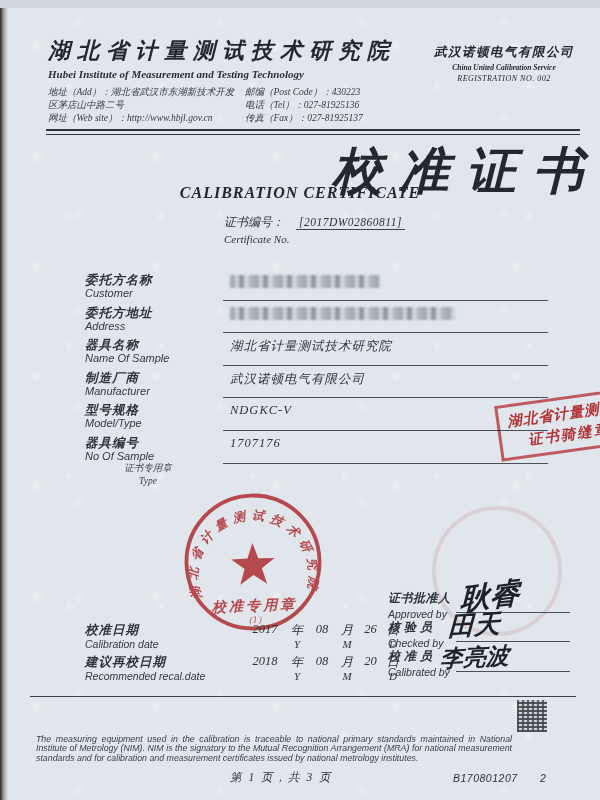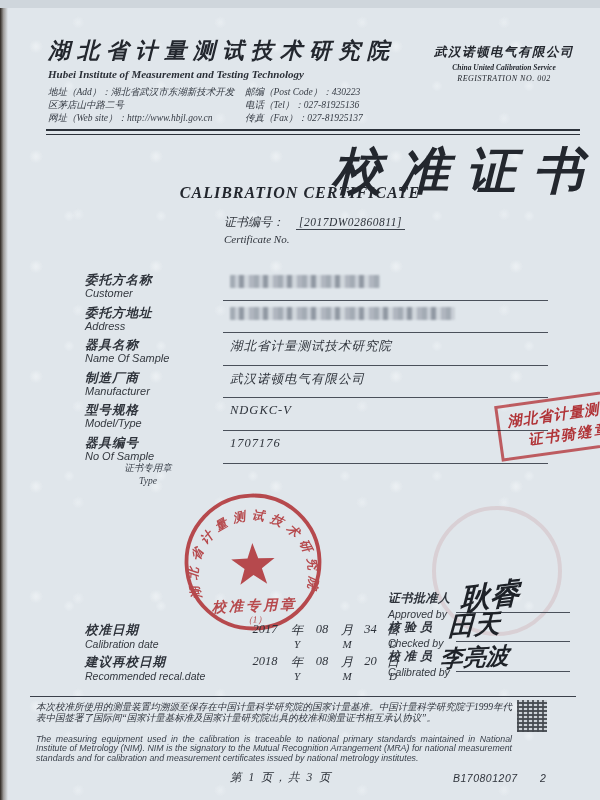--- a/index.html
+++ b/index.html
@@ -239,21 +239,21 @@
 
   <div class="dates">
     <div class="drow">
       <div class="dlabel-cn">校准日期</div>
       <div class="dlabel-en">Calibration date</div>
       <div class="dcells">
         <span class="dc dcy">2017</span>
         <span class="dc dcu1">年</span>
         <span class="dc dcm">08</span>
         <span class="dc dcu2">月</span>
-        <span class="dc dcd">34</span>
+        <span class="dc dcd">26</span>
         <span class="dc dcu3">日</span>
       </div>
       <div class="dunits">
         <span class="dc dcy"></span>
         <span class="dc dcu1">Y</span>
         <span class="dc dcm"></span>
         <span class="dc dcu2">M</span>
         <span class="dc dcd"></span>
         <span class="dc dcu3">D</span>
       </div>
@@ -274,19 +274,18 @@
         <span class="dc dcu1">Y</span>
         <span class="dc dcm"></span>
         <span class="dc dcu2">M</span>
         <span class="dc dcd"></span>
         <span class="dc dcu3">D</span>
       </div>
     </div>
   </div>
 
   <div class="footer-rule"></div>
-  <div class="footer-cn">本次校准所使用的测量装置均溯源至保存在中国计量科学研究院的国家计量基准。中国计量科学研究院于1999年代表中国签署了国际间“国家计量基标准及国家计量研究院出具的校准和测量证书相互承认协议”。</div>
   <div class="footer-en">The measuring equipment used in the calibration is traceable to national primary standards maintained in National Institute of Metrology (NIM). NIM is the signatory to the Mutual Recognition Arrangement (MRA) for national measurement standards and for calibration and measurement certificates issued by national metrology institutes.</div>
   <div class="qr"></div>
   <div class="pageinfo">第 1 页，共 3 页</div>
   <div class="docno">B170801207</div>
   <div class="copyno">2</div>
 </div>
 
 </body></html>

